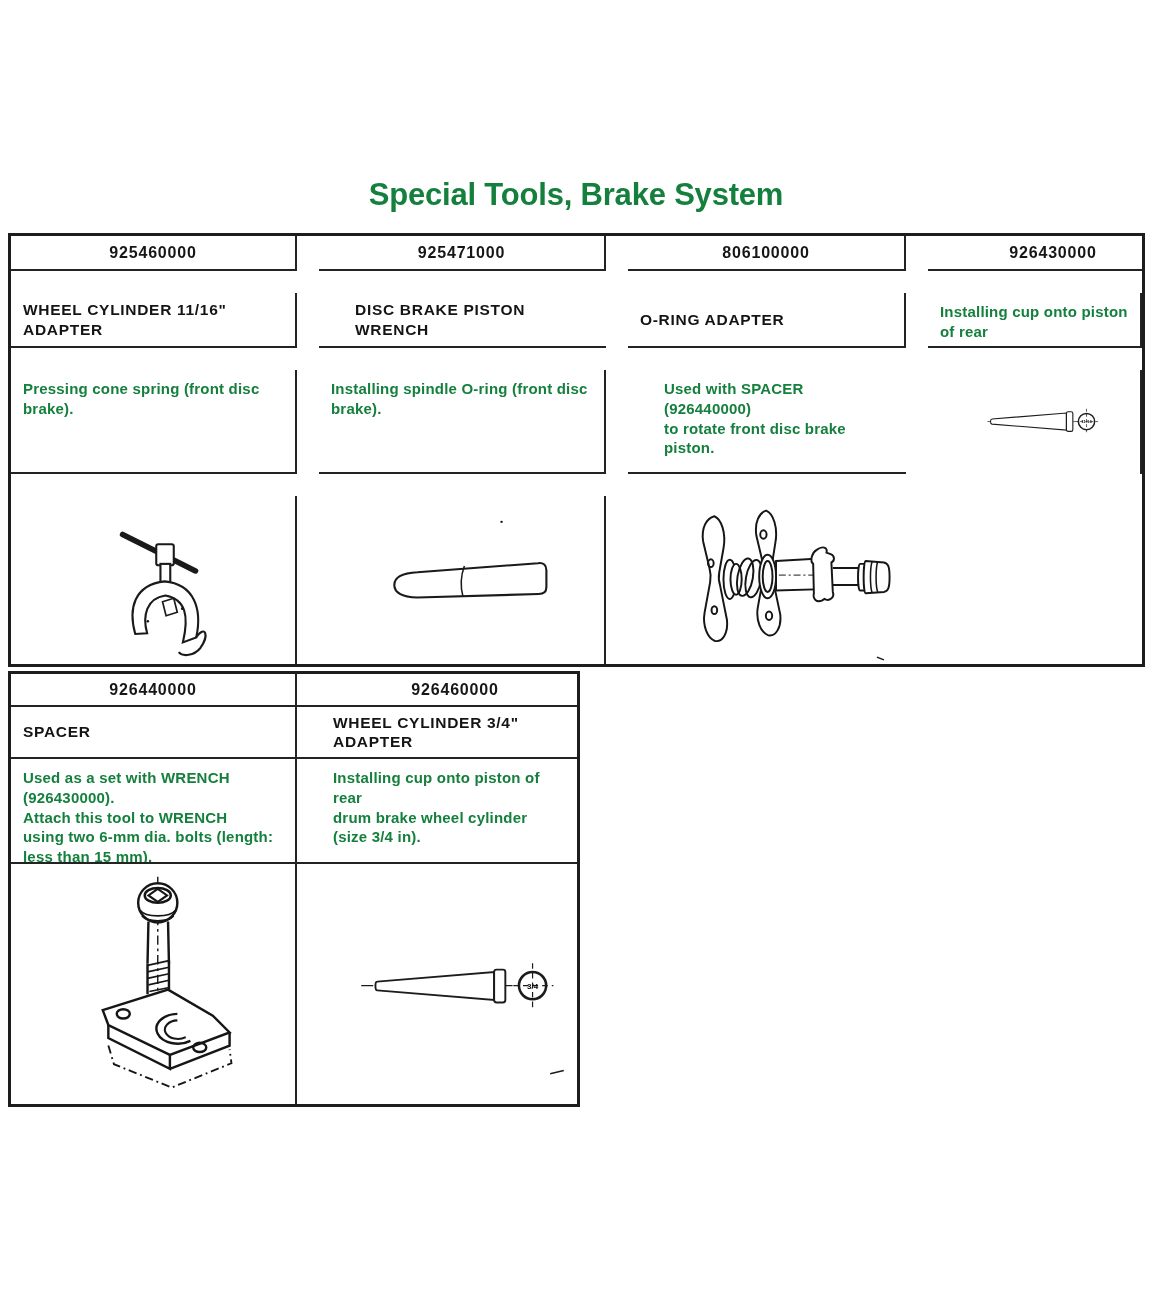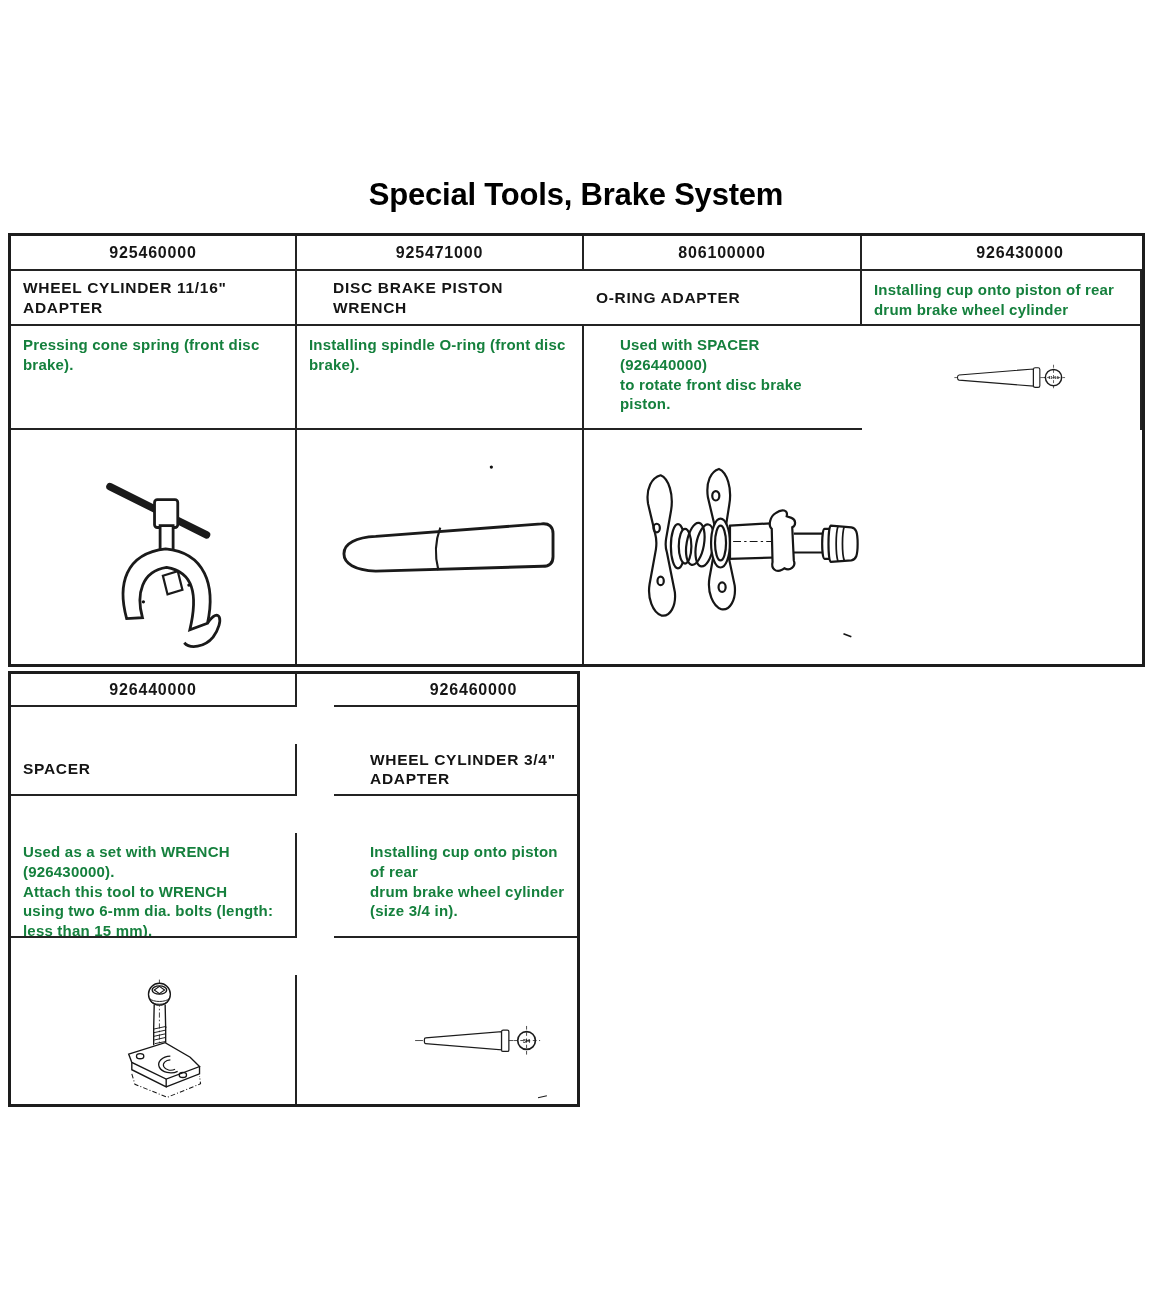--- a/index.html
+++ b/index.html
@@ -15,44 +15,44 @@
   }
   .title {
     position: absolute;
     top: 177px;
     left: 0;
     width: 100%;
     text-align: center;
     font-size: 31px;
     font-weight: bold;
     letter-spacing: -0.2px;
-    color: #000000;
+    color: #15803d;
   }
   .tools-table {
     position: absolute;
     display: grid;
     border: 3px solid #1d1d1d;
     background: #fff;
   }
   .table-top {
     left: 8px;
     top: 233px;
     width: 1137px;
     height: 434px;
     grid-template-columns: 286px 287px 278px 1fr;
     grid-template-rows: 35px 55px 104px 1fr;
+    gap: 22px;
   }
   .table-bottom {
     left: 8px;
     top: 671px;
     width: 572px;
     height: 436px;
     grid-template-columns: 286px 1fr;
     grid-template-rows: 33px 52px 105px 1fr;
-    gap: 37px;
   }
   .cell {
     border-right: 2px solid #232323;
     border-bottom: 2px solid #232323;
     overflow: hidden;
   }
   .cell.last-col { border-right: none; padding-left: 36px; }
   .cell.last-row { border-bottom: none; }
   .pn {
     display: flex;

